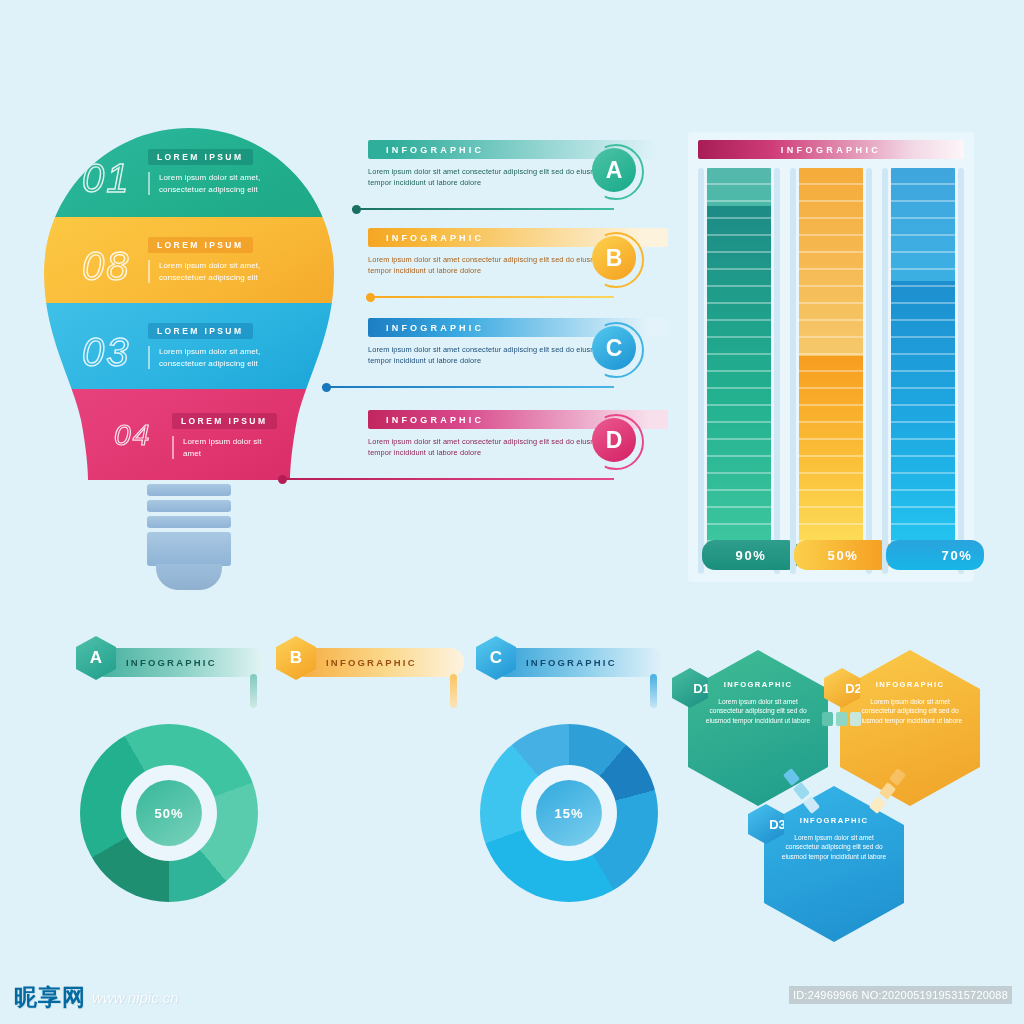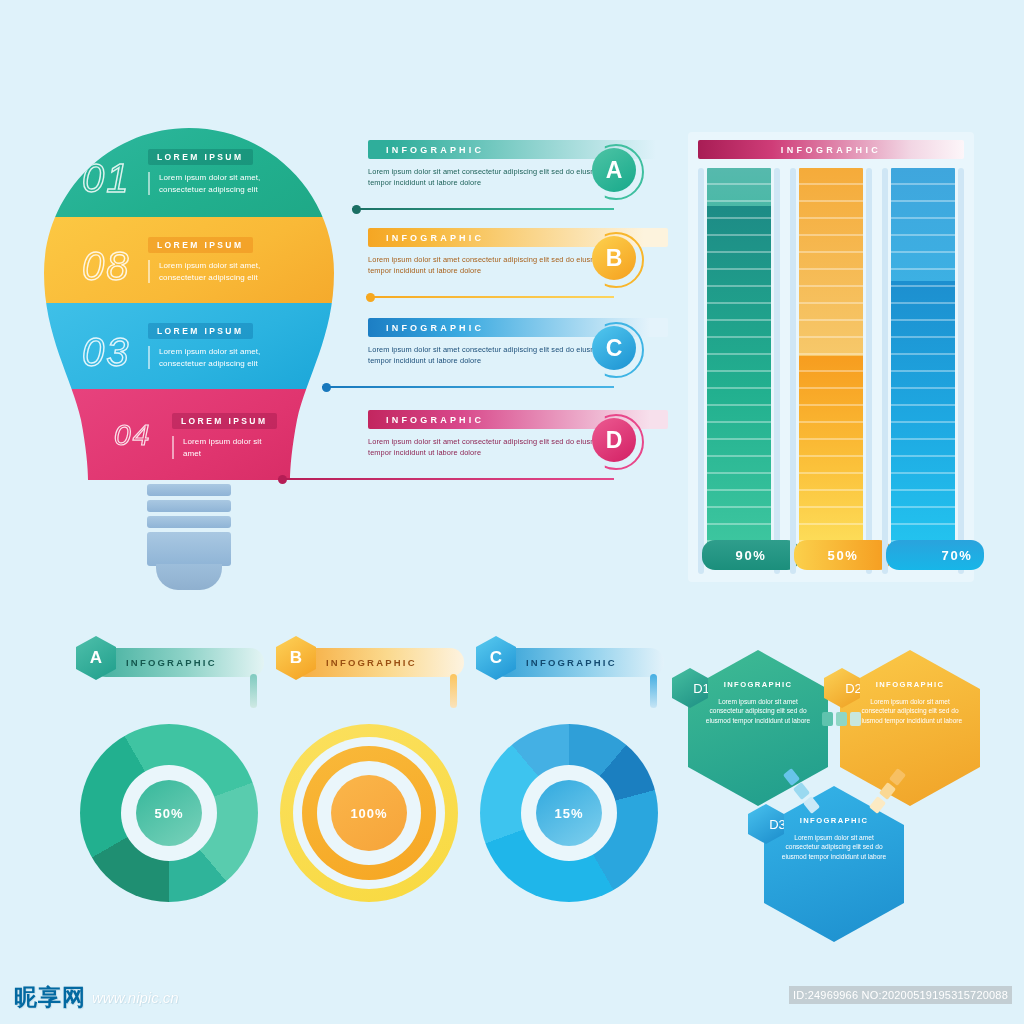--- a/index.html
+++ b/index.html
@@ -166,21 +166,21 @@
     position: absolute; width: 140px; height: 156px;
     clip-path: polygon(50% 0%, 100% 25%, 100% 75%, 50% 100%, 0% 75%, 0% 25%);
     padding: 30px 16px 0 16px; text-align: center;
   }
   .hex-title { font-size: 7.6px; letter-spacing: 1.4px; color: #fff; font-weight: 700; }
   .hex-body { margin-top: 8px; font-size: 6.6px; line-height: 9.4px; color: #fff; }
   .hex-tag {
     position: absolute; width: 36px; height: 40px;
     clip-path: polygon(50% 0%, 100% 25%, 100% 75%, 50% 100%, 0% 75%, 0% 25%);
     display: flex; align-items: center; justify-content: center;
-    font-size: 13px; color: #fff; font-weight: 400; padding-left: 23px;
+    font-size: 13px; color: #fff; font-weight: 700; padding-left: 23px;
   }
   .dash { position: absolute; width: 11px; height: 14px; border-radius: 2px; }
 
   
   #wm-logo { left: 14px; top: 982px; display: flex; align-items: center; gap: 6px; }
   .wm-cn { font-size: 23px; color: #0369a1; letter-spacing: 1px;
            text-shadow: 0 0 1px #b9d6e3, 1px 1px 0 #cfe4ee; font-weight: 700; }
   .wm-url { font-size: 15px; color: #ffffff; font-style: italic;
             text-shadow: 0 0 1px #b9d6e3, 1px 1px 0 #cfe4ee; }
   #wm-id {
@@ -325,27 +325,20 @@
       <div class="donut-hole">
         <div class="donut-core" style="background:linear-gradient(145deg,#35b79a,#7ad2bb);">50%</div>
       </div>
     </div>
   </div>
 
   <div class="donut-wrap" style="left:268px;top:636px">
     <div class="lbl-bar" style="left:24px;top:12px;width:172px;background:linear-gradient(90deg,#f5a93a,#fbd98d 55%,#fdf3e0);color:#9a4f12;">INFOGRAPHIC</div>
     <div class="hex-badge" style="left:8px;top:0;background:linear-gradient(145deg,#fdd259,#f4a021);">B</div>
     <div class="lbl-stem" style="left:182px;top:38px;height:34px;background:linear-gradient(180deg,#fbc55f,#fae3bb);"></div>
-    <div class="donut" style="background:linear-gradient(160deg,#fbe05e,#f8d940);">
-      <div style="position:absolute;left:13px;top:13px;width:152px;height:152px;border-radius:50%;background:#eaf6fb;"></div>
-      <div style="position:absolute;left:22px;top:22px;width:134px;height:134px;border-radius:50%;background:linear-gradient(160deg,#f9b93a,#f6a623);"></div>
-      <div class="donut-hole" style="width:104px;height:104px;">
-        <div class="donut-core" style="width:76px;height:76px;background:linear-gradient(145deg,#fbb64a,#f6a43a);">100%</div>
-      </div>
-    </div>
   </div>
 
   <div class="donut-wrap" style="left:468px;top:636px">
     <div class="lbl-bar" style="left:24px;top:12px;width:172px;background:linear-gradient(90deg,#2e9fd6,#8fd0ec 55%,#e2f2fa);color:#134a70;">INFOGRAPHIC</div>
     <div class="hex-badge" style="left:8px;top:0;background:linear-gradient(145deg,#59cbf0,#1d93d4);">C</div>
     <div class="lbl-stem" style="left:182px;top:38px;height:34px;background:linear-gradient(180deg,#45aee2,#c6e5f5);"></div>
     <div class="donut" style="background:conic-gradient(from 0deg, #2f9fd8 0deg 40deg, #1b7fc0 40deg 75deg, #2aa6de 75deg 150deg, #1fb6ea 150deg 250deg, #3dc4ef 250deg 320deg, #44b0e4 320deg 360deg);">
       <div class="donut-hole">
         <div class="donut-core" style="background:linear-gradient(145deg,#2fa8de,#7fd0ee);">15%</div>
       </div>

